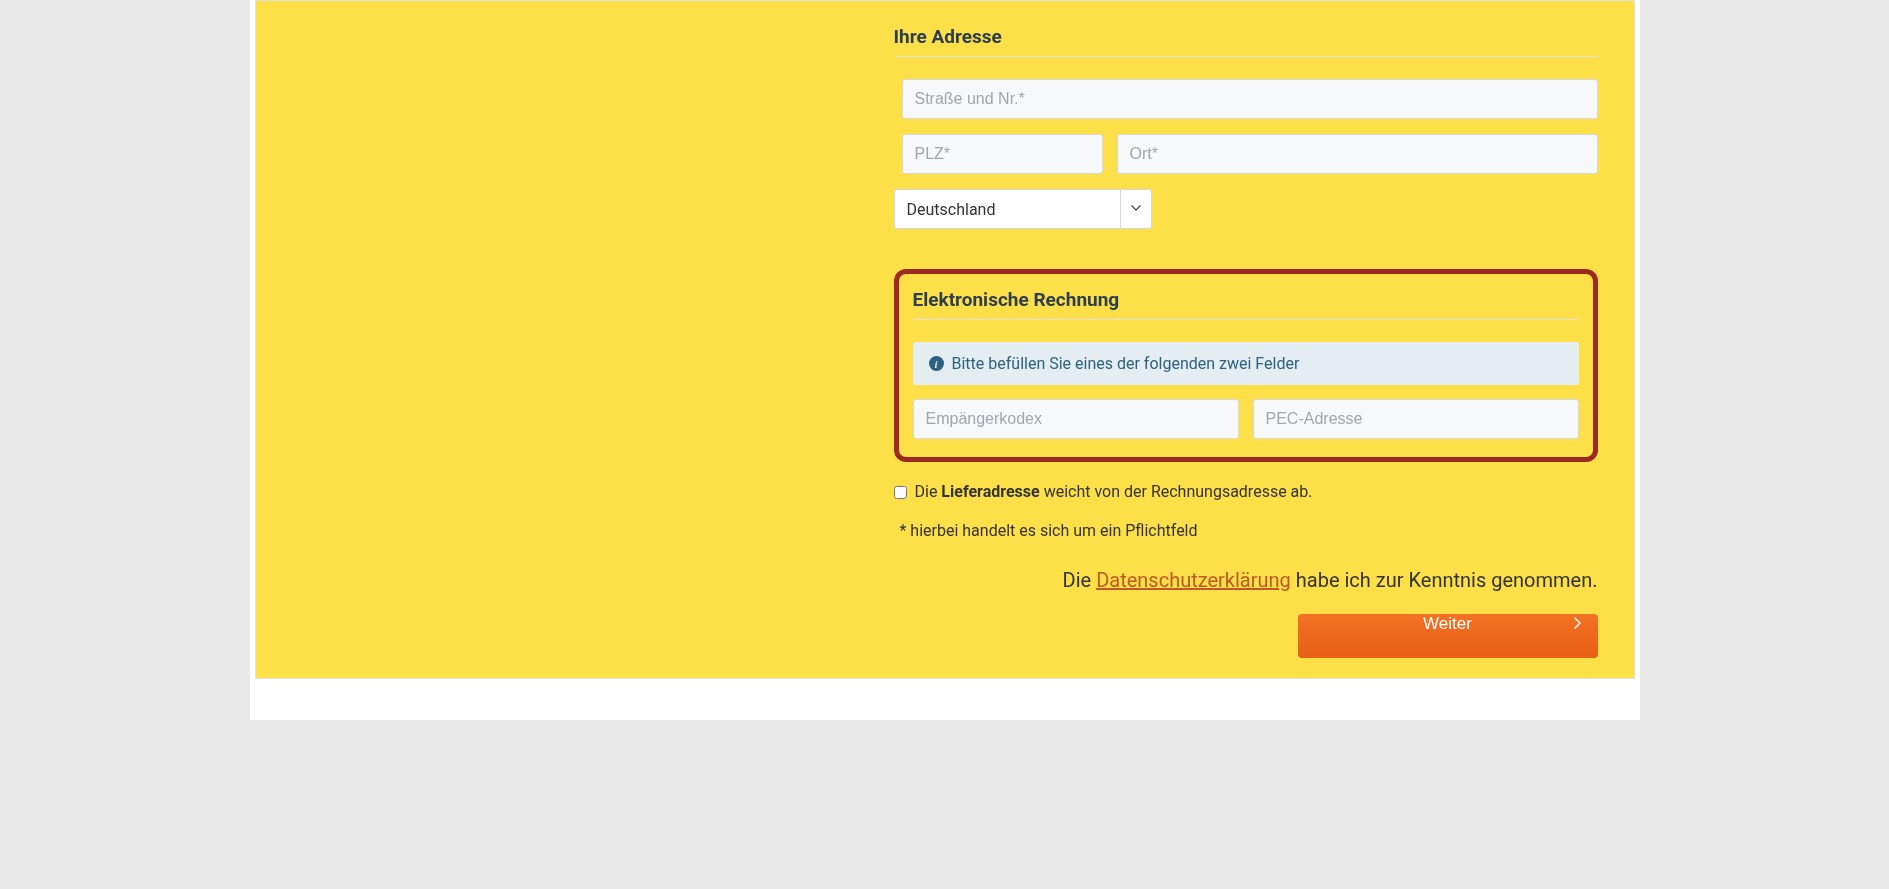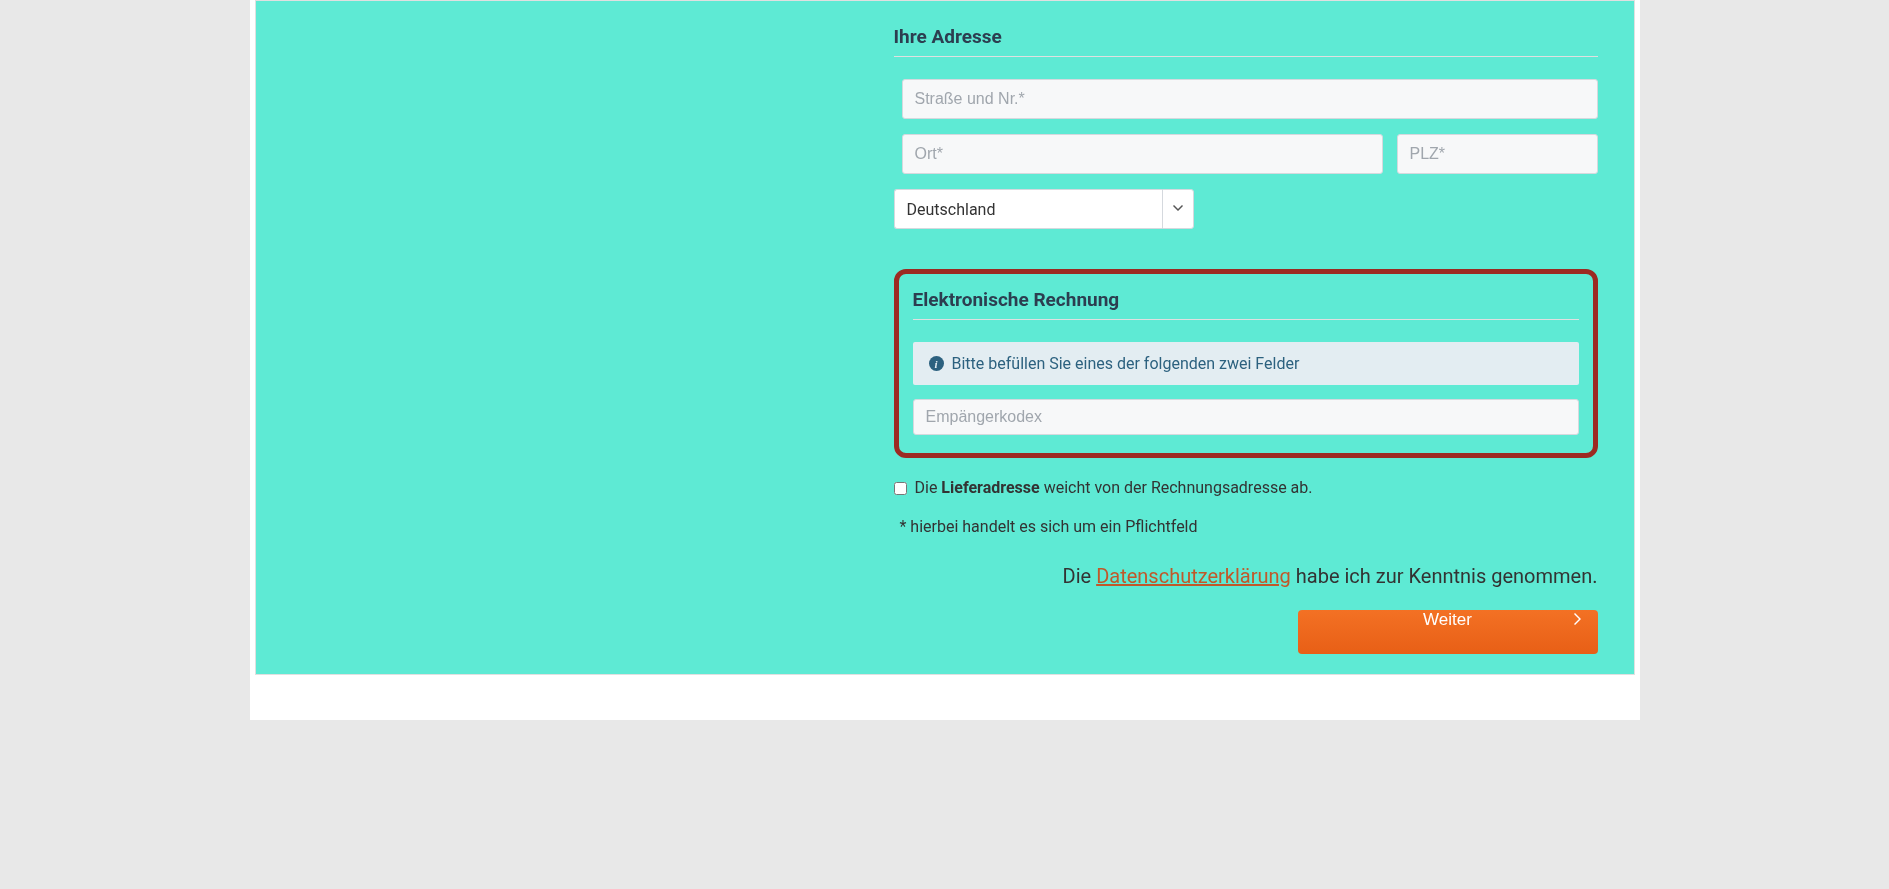--- a/index.html
+++ b/index.html
@@ -13,21 +13,21 @@
       color: #333;
     }
     .page-wrapper {
       background-color: #ffffff;
       max-width: 1390px;
       margin: 0 auto;
       padding: 0;
       min-height: 720px;
     }
     .content-container {
-      background-color: #5eead4;
+      background-color: #fde047;
       max-width: 1380px;
       margin: 0 auto;
       padding: 0 0 20px 0;
       border: 1px solid #e0e0e0;
       min-height: 664px;
     }
     .form-section {
       max-width: 726px;
       margin-left: 638px;
       padding-right: 22px;
@@ -68,21 +68,21 @@
     }
     .input-plz {
       width: 201px;
       flex-shrink: 0;
     }
     .input-ort {
       flex: 1;
     }
     .select-wrapper {
       display: flex;
-      width: 300px;
+      width: 258px;
       margin-bottom: 40px;
     }
     .select-body {
       flex: 1;
       height: 40px;
       padding: 8px 12px;
       font-size: 16px;
       color: #333;
       background-color: #ffffff;
       border: 1px solid #d5d9de;
@@ -138,21 +138,20 @@
       color: #e3edf2;
       font-size: 11px;
       font-weight: bold;
       font-style: italic;
       font-family: Georgia, serif;
       flex-shrink: 0;
     }
     .form-row-einvoice {
       display: flex;
       gap: 14px;
-      flex-direction: column;
     }
     .form-row-einvoice .form-input {
       flex: 1;
     }
     .checkbox-row {
       display: flex;
       align-items: flex-start;
       gap: 8px;
       margin-bottom: 20px;
       font-size: 16px;
@@ -217,22 +216,22 @@
     <div class="form-section">
 
       <h2 class="section-title">Ihre Adresse</h2>
       <hr class="title-divider">
 
       <div class="form-row">
         <input type="text" class="form-input input-full" placeholder="Straße und Nr.*" style="">
       </div>
 
       <div class="form-row">
+        <input type="text" class="form-input input-plz" placeholder="PLZ*" style="">
         <input type="text" class="form-input input-ort" placeholder="Ort*" style="">
-        <input type="text" class="form-input input-plz" placeholder="PLZ*" style="">
       </div>
 
       <div class="select-wrapper">
         <div class="select-body">Deutschland</div>
         <div class="select-chevron">
           <svg viewBox="0 0 12 12">
               <path d="M1 3 L6 8 L11 3 L10 2 L6 6 L2 2 Z"></path>
             </svg>
         </div>
       </div>
@@ -241,20 +240,21 @@
         <h2 class="section-title">Elektronische Rechnung</h2>
         <hr class="title-divider">
 
         <div class="info-bar">
           <span class="info-icon">i</span>
           <span>Bitte befüllen Sie eines der folgenden zwei Felder</span>
         </div>
 
         <div class="form-row-einvoice">
           <input type="text" class="form-input" placeholder="Empängerkodex" style="">
+          <input type="text" class="form-input" placeholder="PEC-Adresse" style="">
         </div>
       </div>
 
       <div class="checkbox-row">
         <input type="checkbox" style="">
         <label class="checkbox-label">
           <span>Die </span><strong>Lieferadresse</strong><span> weicht von der Rechnungsadresse ab.</span>
         </label>
       </div>
 

